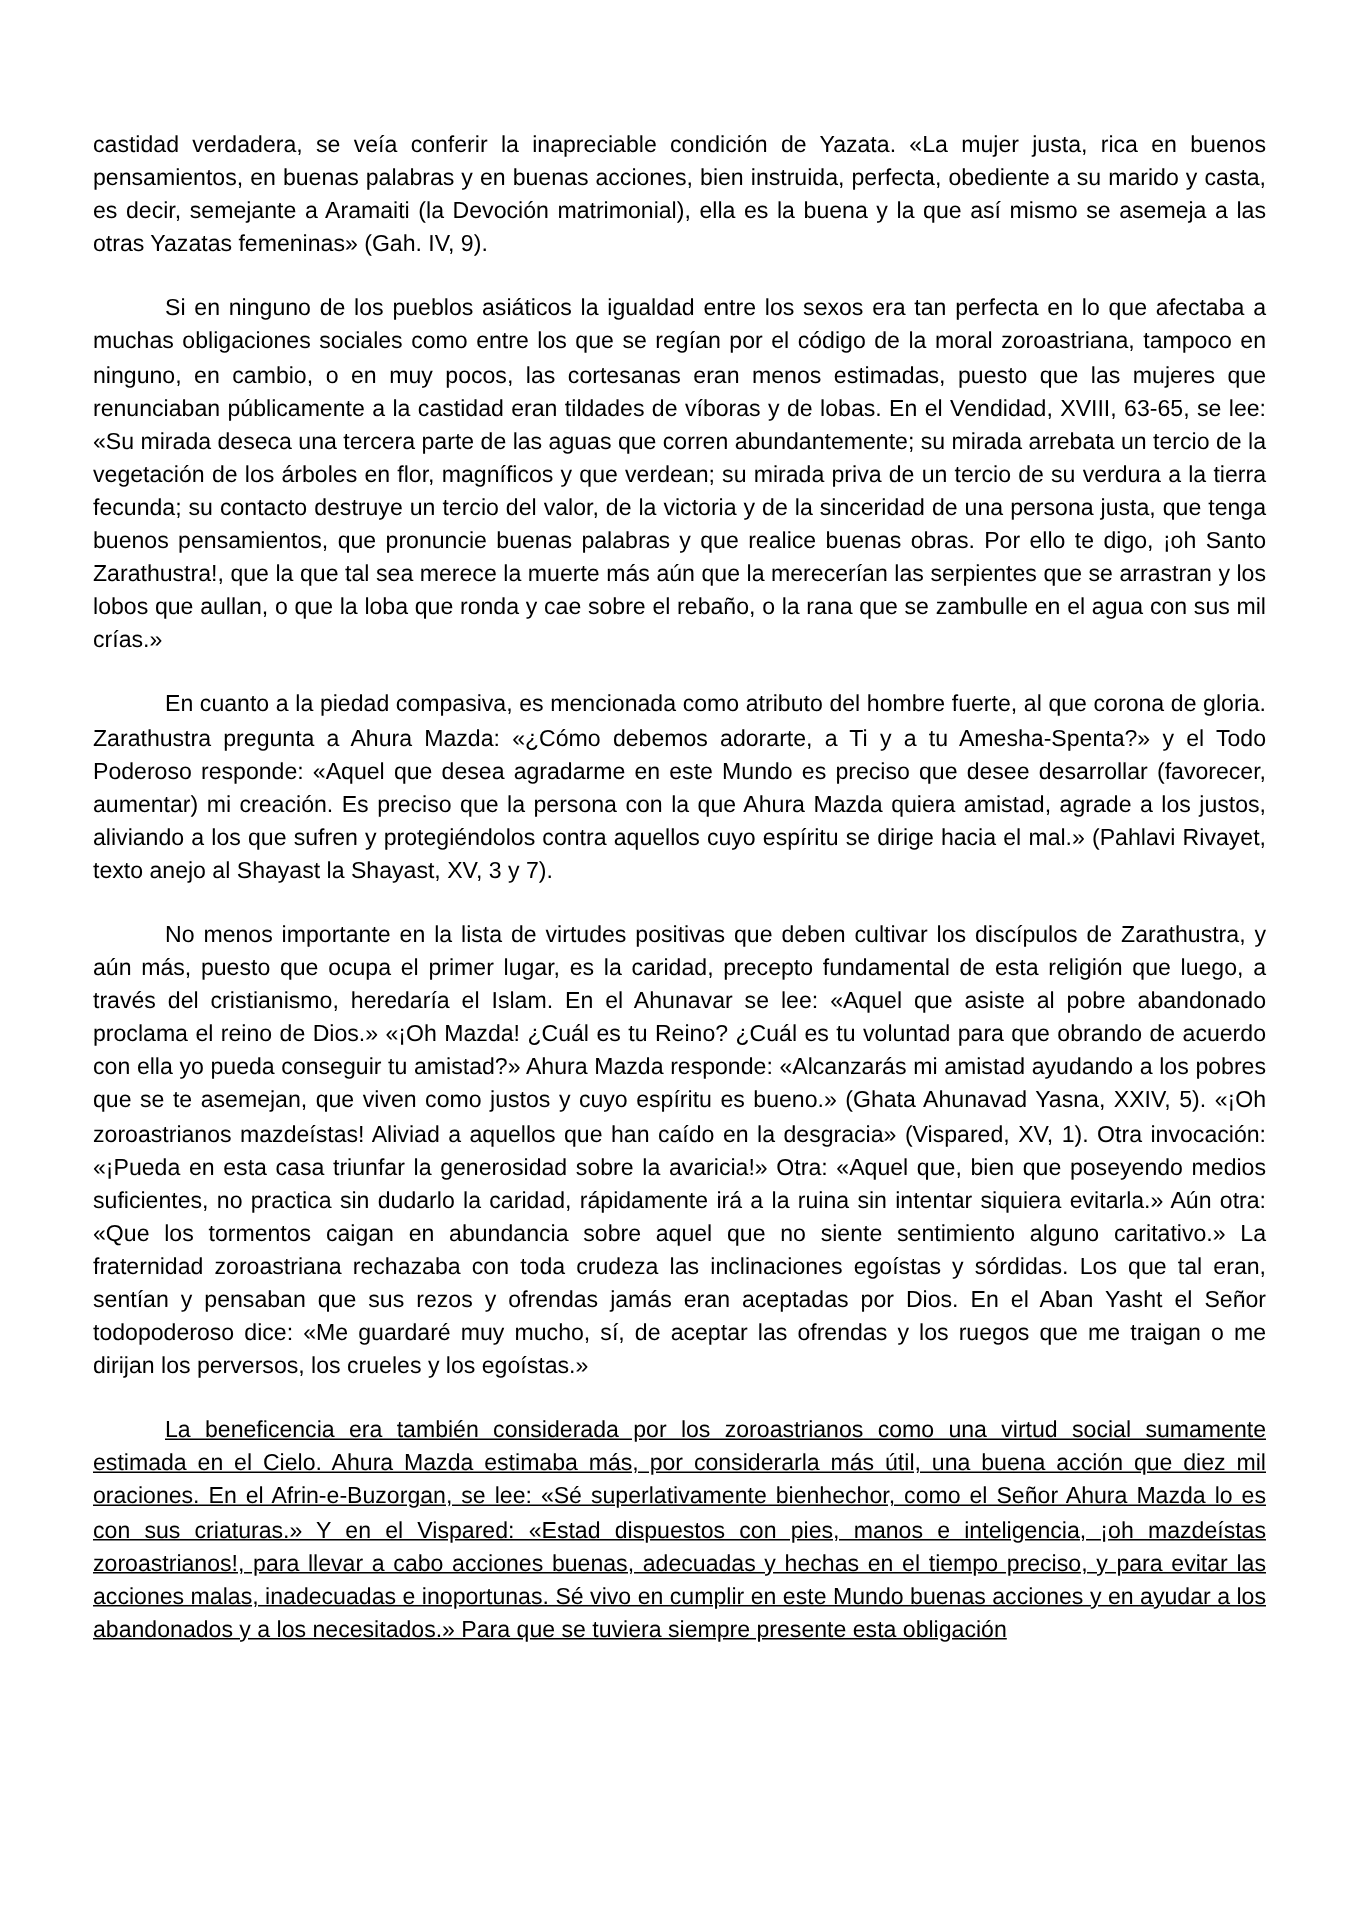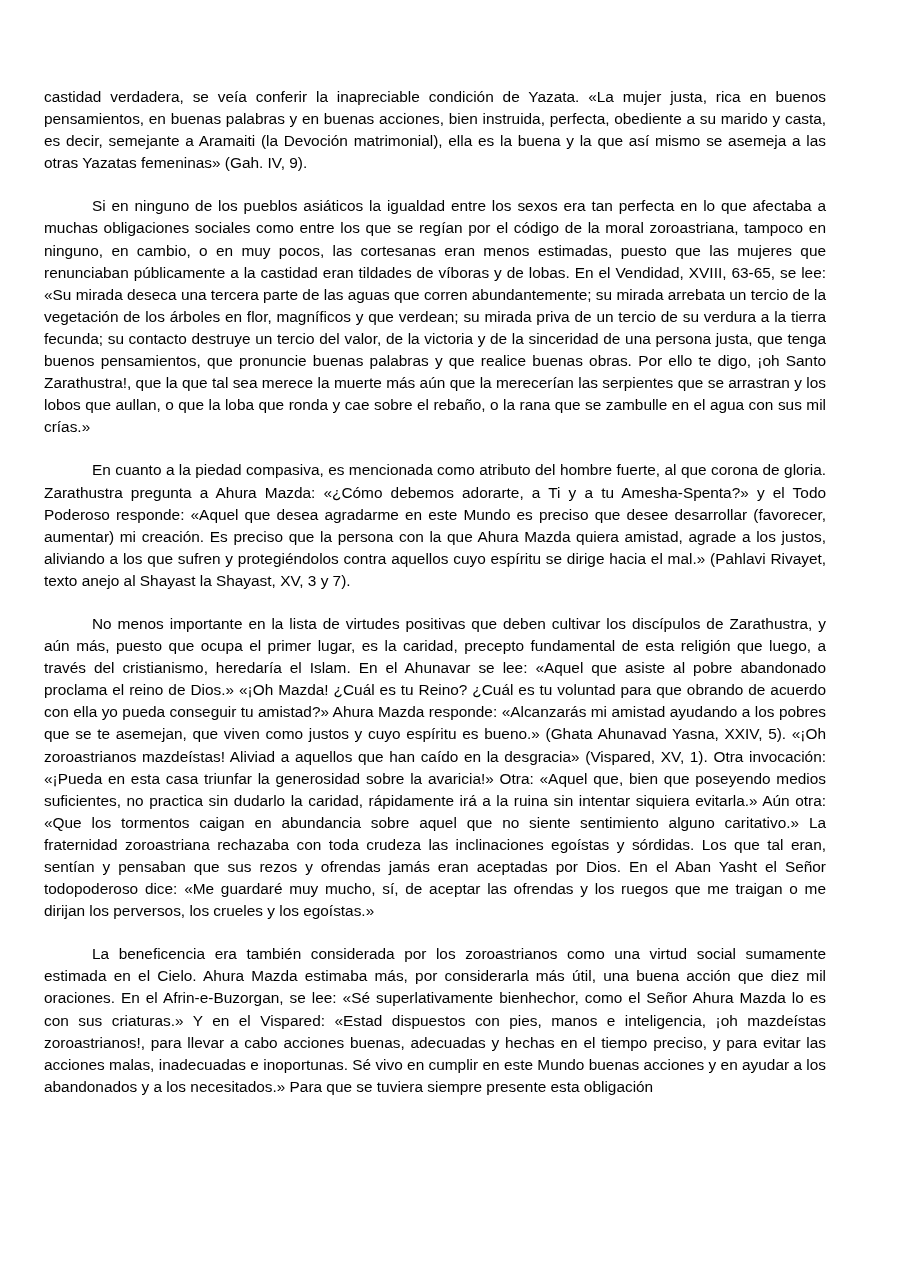--- a/index.html
+++ b/index.html
@@ -13,21 +13,21 @@
     position: relative;
     width: 905px;
     height: 1280px;
     background: #ffffff;
     box-sizing: border-box;
     overflow: hidden;
   }
 
   .text-column {
     position: absolute;
-    left: 44px;
+    left: 62px;
     top: 86px;
     width: 782px;
   }
 
   .doc-paragraph {
     font-family: "Liberation Sans", sans-serif;
     font-size: 15.4px;
     line-height: 22.1px;
     color: #000000;
     text-align: justify;
@@ -38,20 +38,21 @@
     word-spacing: 0px;
     hyphens: none;
   }
 
   .doc-paragraph.indented {
     text-indent: 48px;
   }
 
   .doc-paragraph:last-child {
     margin-bottom: 0;
+    text-decoration: underline;
   }
 </style>
 </head>
 <body>
 
 <div class="page">
   <div class="text-column">
 
     <p class="doc-paragraph">castidad verdadera, se veía conferir la inapreciable condición de Yazata. «La mujer justa, rica en buenos pensamientos, en buenas palabras y en buenas acciones, bien instruida, perfecta, obediente a su marido y casta, es decir, semejante a Aramaiti (la Devoción matrimonial), ella es la buena y la que así mismo se asemeja a las otras Yazatas femeninas» (Gah. IV, 9).</p>
 

